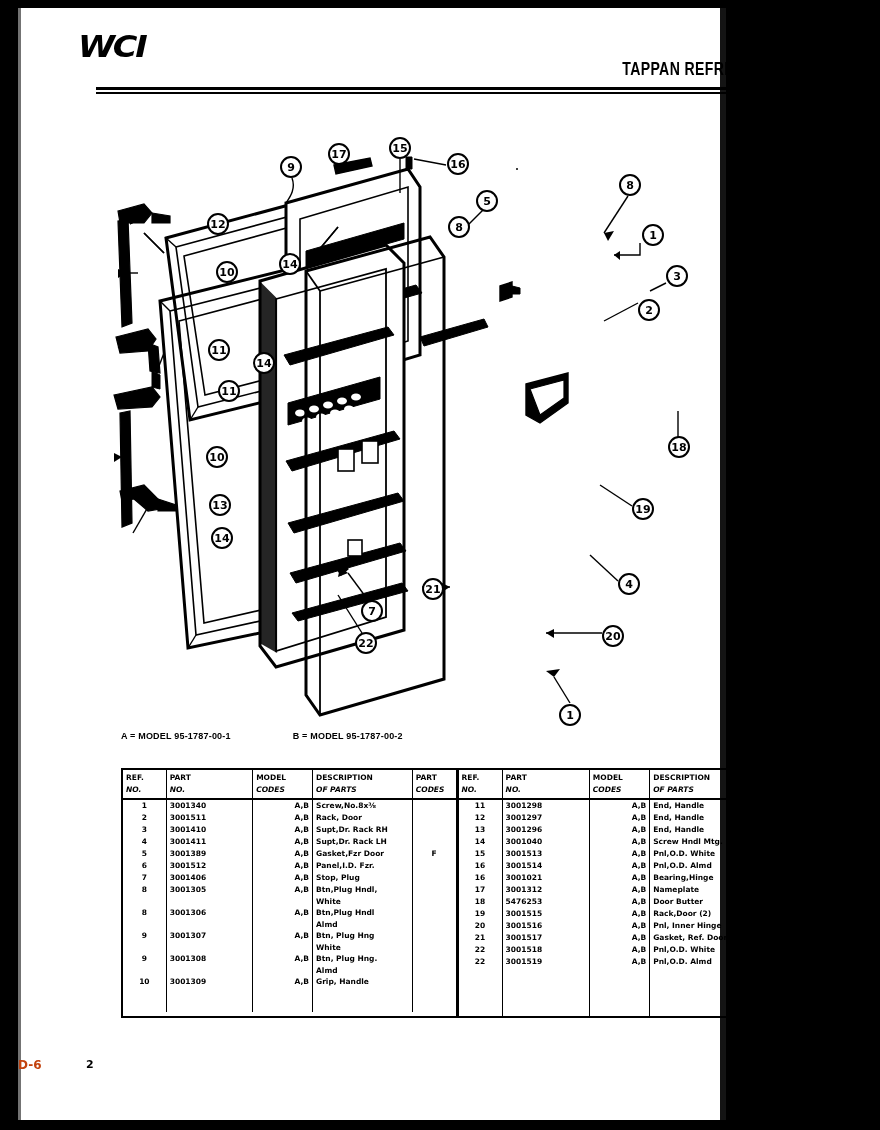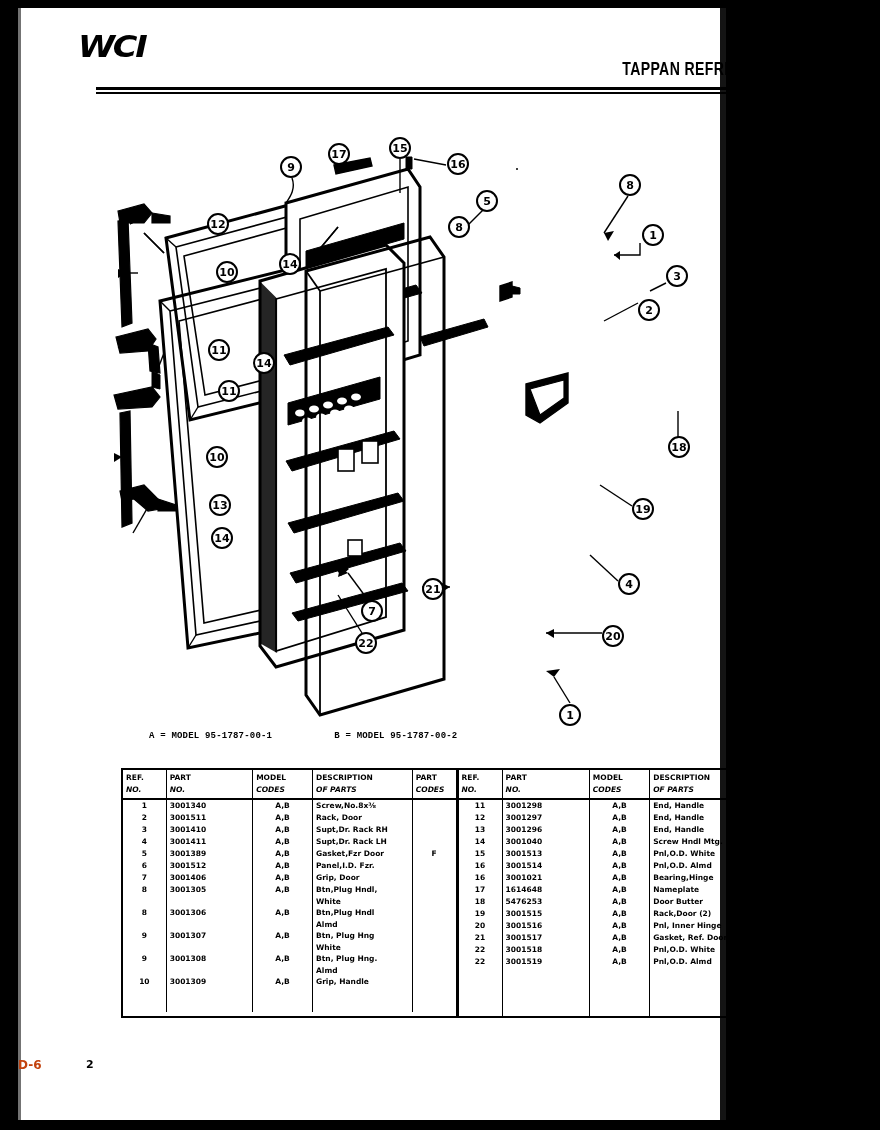--- a/index.html
+++ b/index.html
@@ -146,26 +146,25 @@
     text-align: center;
     color: #000;
     box-sizing: border-box;
   }
 
   
   #model-legend {
     position: absolute;
     left: 103px;
     top: 723px;
-    font-family: Liberation Mono, monospace;
+    font-family: Liberation Sans, sans-serif;
     font-weight: bold;
     font-size: 9px;
     letter-spacing: 0.2px;
     color: #000;
-    margin-left: 28px;
   }
   #model-legend span { display: inline-block; }
   #legend-b { margin-left: 62px; }
 
   
   #parts-table {
     position: absolute;
     left: 103px;
     top: 760px;
     width: 675px;
@@ -202,21 +201,21 @@
     padding-top: 2px;
   }
   .hdr-l1 { display: block; }
   .hdr-l2 { display: block; font-style: italic; }
   th.c-ref, td.c-ref { width: 13%; }
   th.c-part, td.c-part { width: 26%; }
   th.c-model, td.c-model { width: 18%; }
   th.c-desc, td.c-desc { width: 30%; }
   th.c-code, td.c-code { width: 13%; }
   td.c-ref { text-align: center; }
-  th.c-model, td.c-model { text-align: center; }
+  th.c-model, td.c-model { text-align: right; }
   th.c-code, td.c-code { text-align: center; }
   th.c-ref { text-align: center; }
   tbody td { height: 12px; }
   tbody tr.pad td { height: 12px; }
   .desc2 { display: block; }
 
   
   #footer-page-left {
     position: absolute;
     left: 68px;
@@ -553,21 +552,21 @@
               <td class="c-ref">6</td>
               <td class="c-part">3001512</td>
               <td class="c-model">A,B</td>
               <td class="c-desc">Panel,I.D. Fzr.</td>
               <td class="c-code">&nbsp;</td>
             </tr>
             <tr>
               <td class="c-ref">7</td>
               <td class="c-part">3001406</td>
               <td class="c-model">A,B</td>
-              <td class="c-desc">Grip, Door</td>
+              <td class="c-desc">Stop, Plug</td>
               <td class="c-code">&nbsp;</td>
             </tr>
             <tr>
               <td class="c-ref">8</td>
               <td class="c-part">3001305</td>
               <td class="c-model">A,B</td>
               <td class="c-desc">Btn,Plug Hndl,<span class="desc2">White</span></td>
               <td class="c-code">&nbsp;</td>
             </tr>
             <tr>
@@ -687,21 +686,21 @@
             </tr>
             <tr>
               <td class="c-ref">16</td>
               <td class="c-part">3001021</td>
               <td class="c-model">A,B</td>
               <td class="c-desc">Bearing,Hinge</td>
               <td class="c-code">&nbsp;</td>
             </tr>
             <tr>
               <td class="c-ref">17</td>
-              <td class="c-part">1614648</td>
+              <td class="c-part">3001312</td>
               <td class="c-model">A,B</td>
               <td class="c-desc">Nameplate</td>
               <td class="c-code">&nbsp;</td>
             </tr>
             <tr>
               <td class="c-ref">18</td>
               <td class="c-part">5476253</td>
               <td class="c-model">A,B</td>
               <td class="c-desc">Door Butter</td>
               <td class="c-code">&nbsp;</td>

